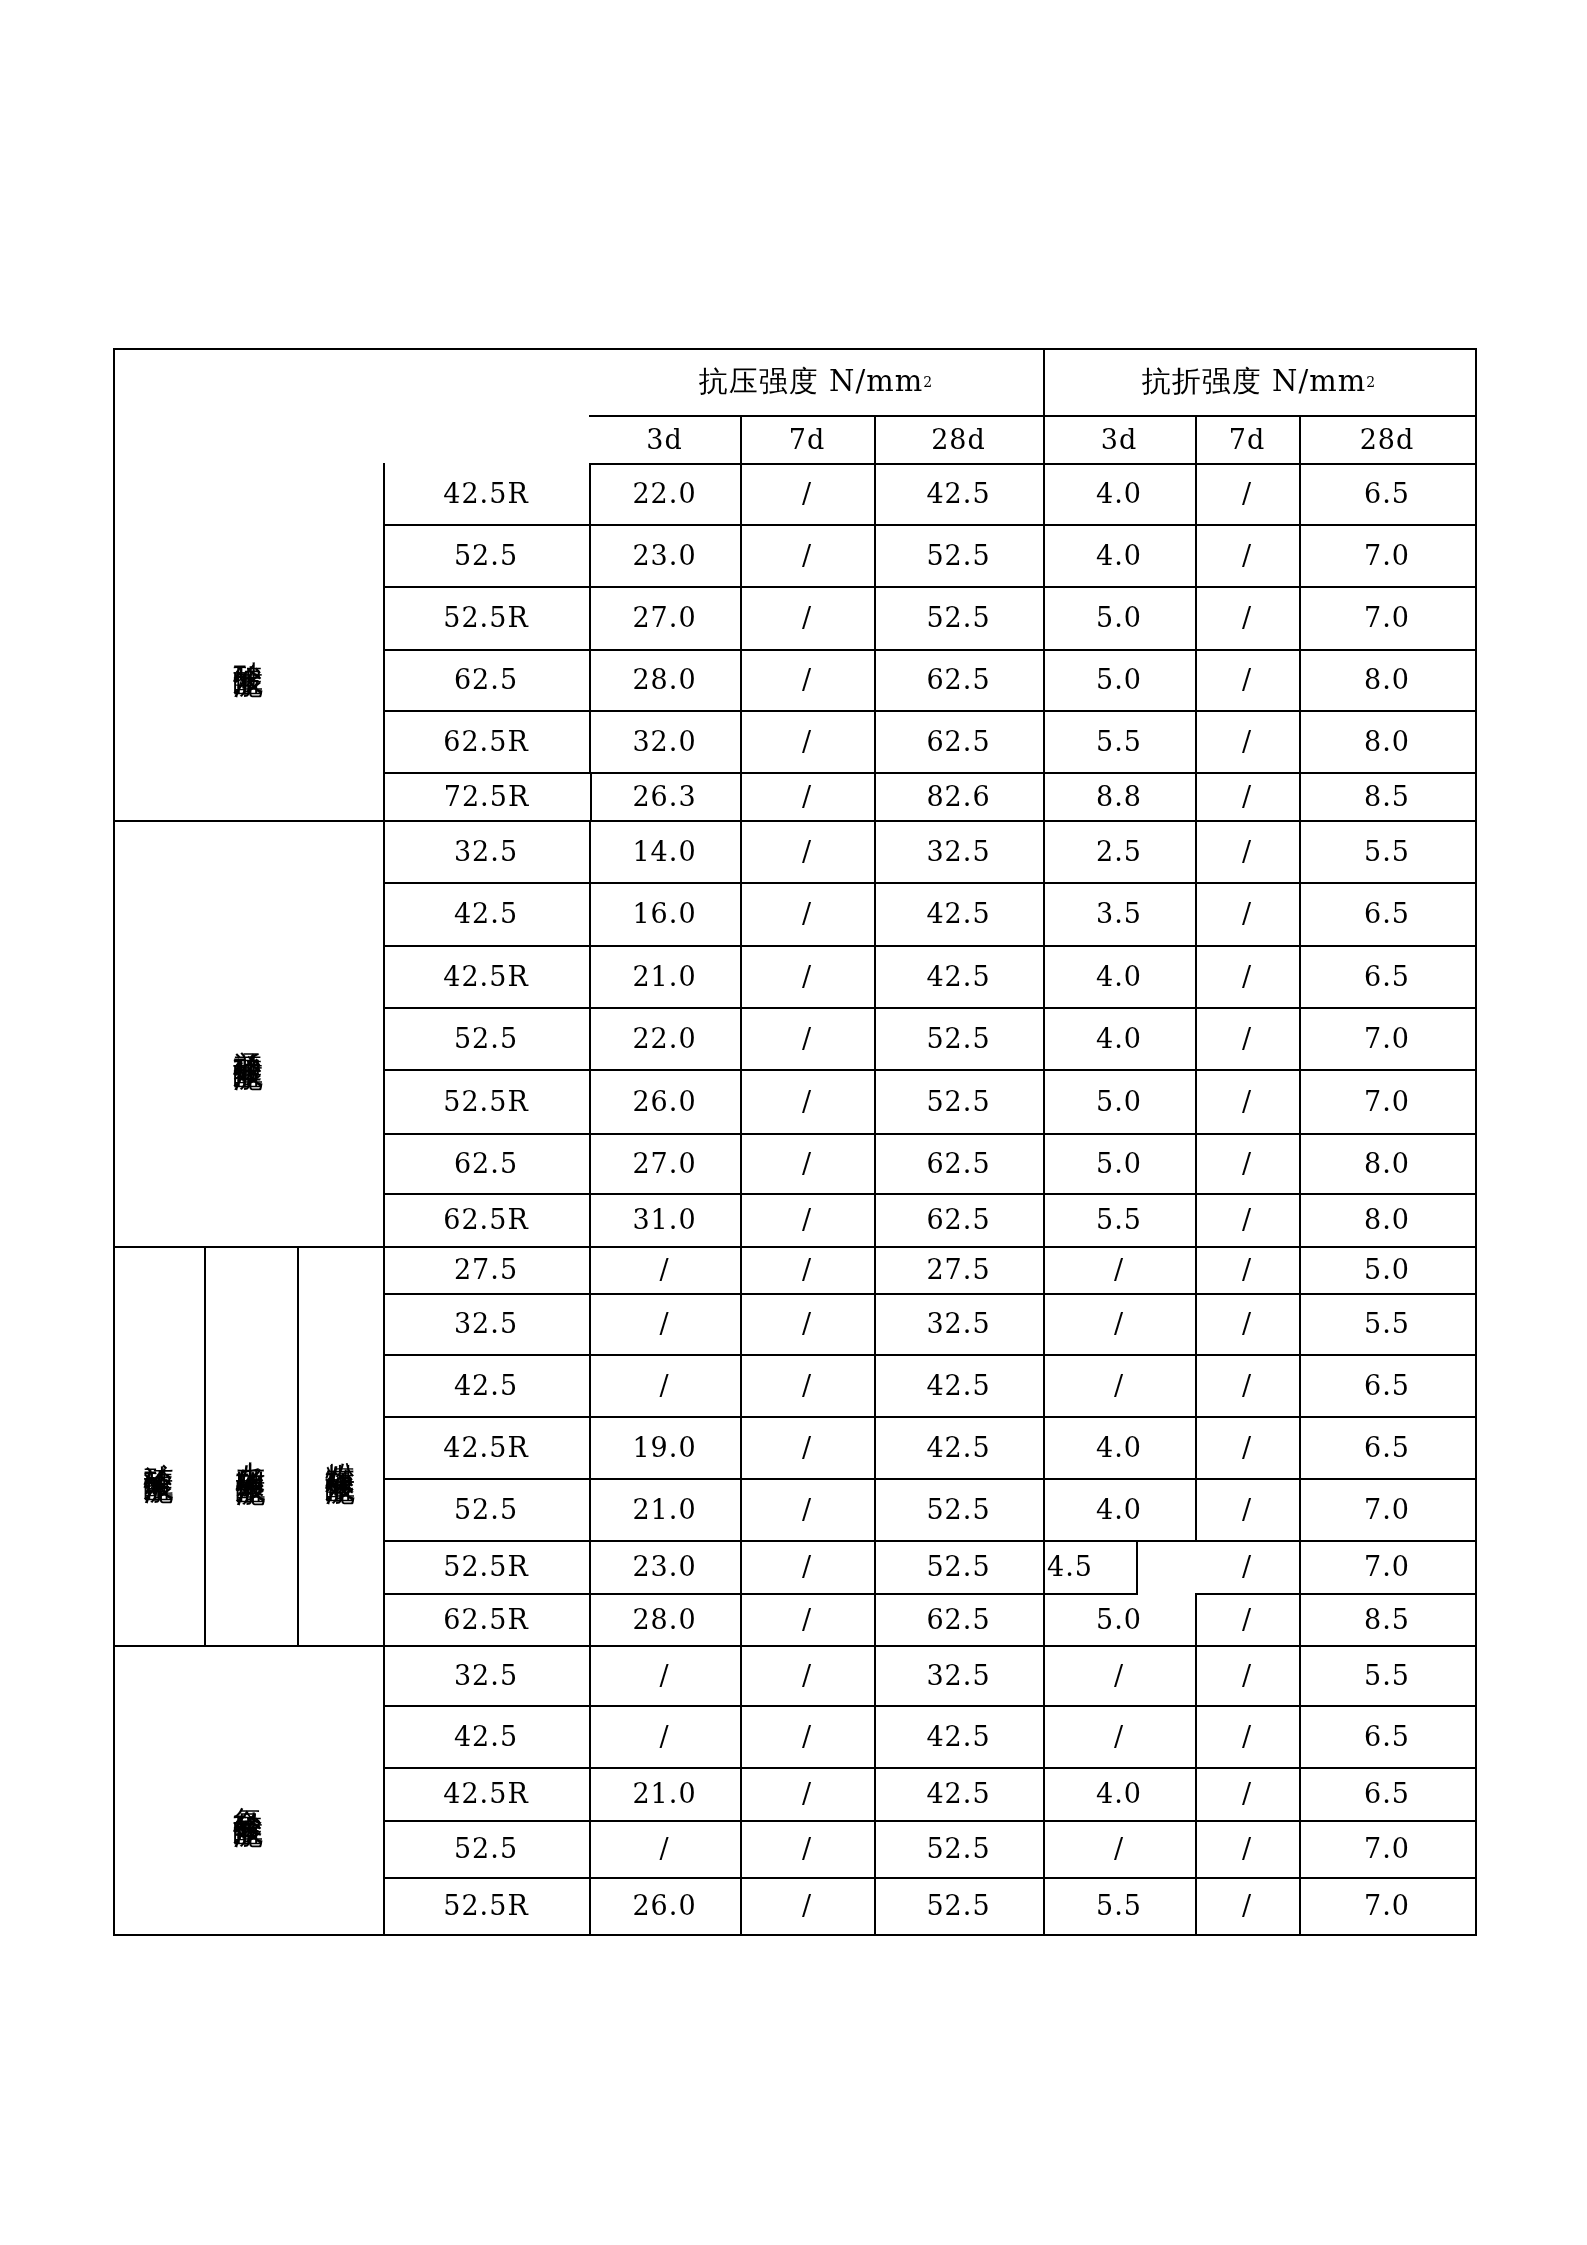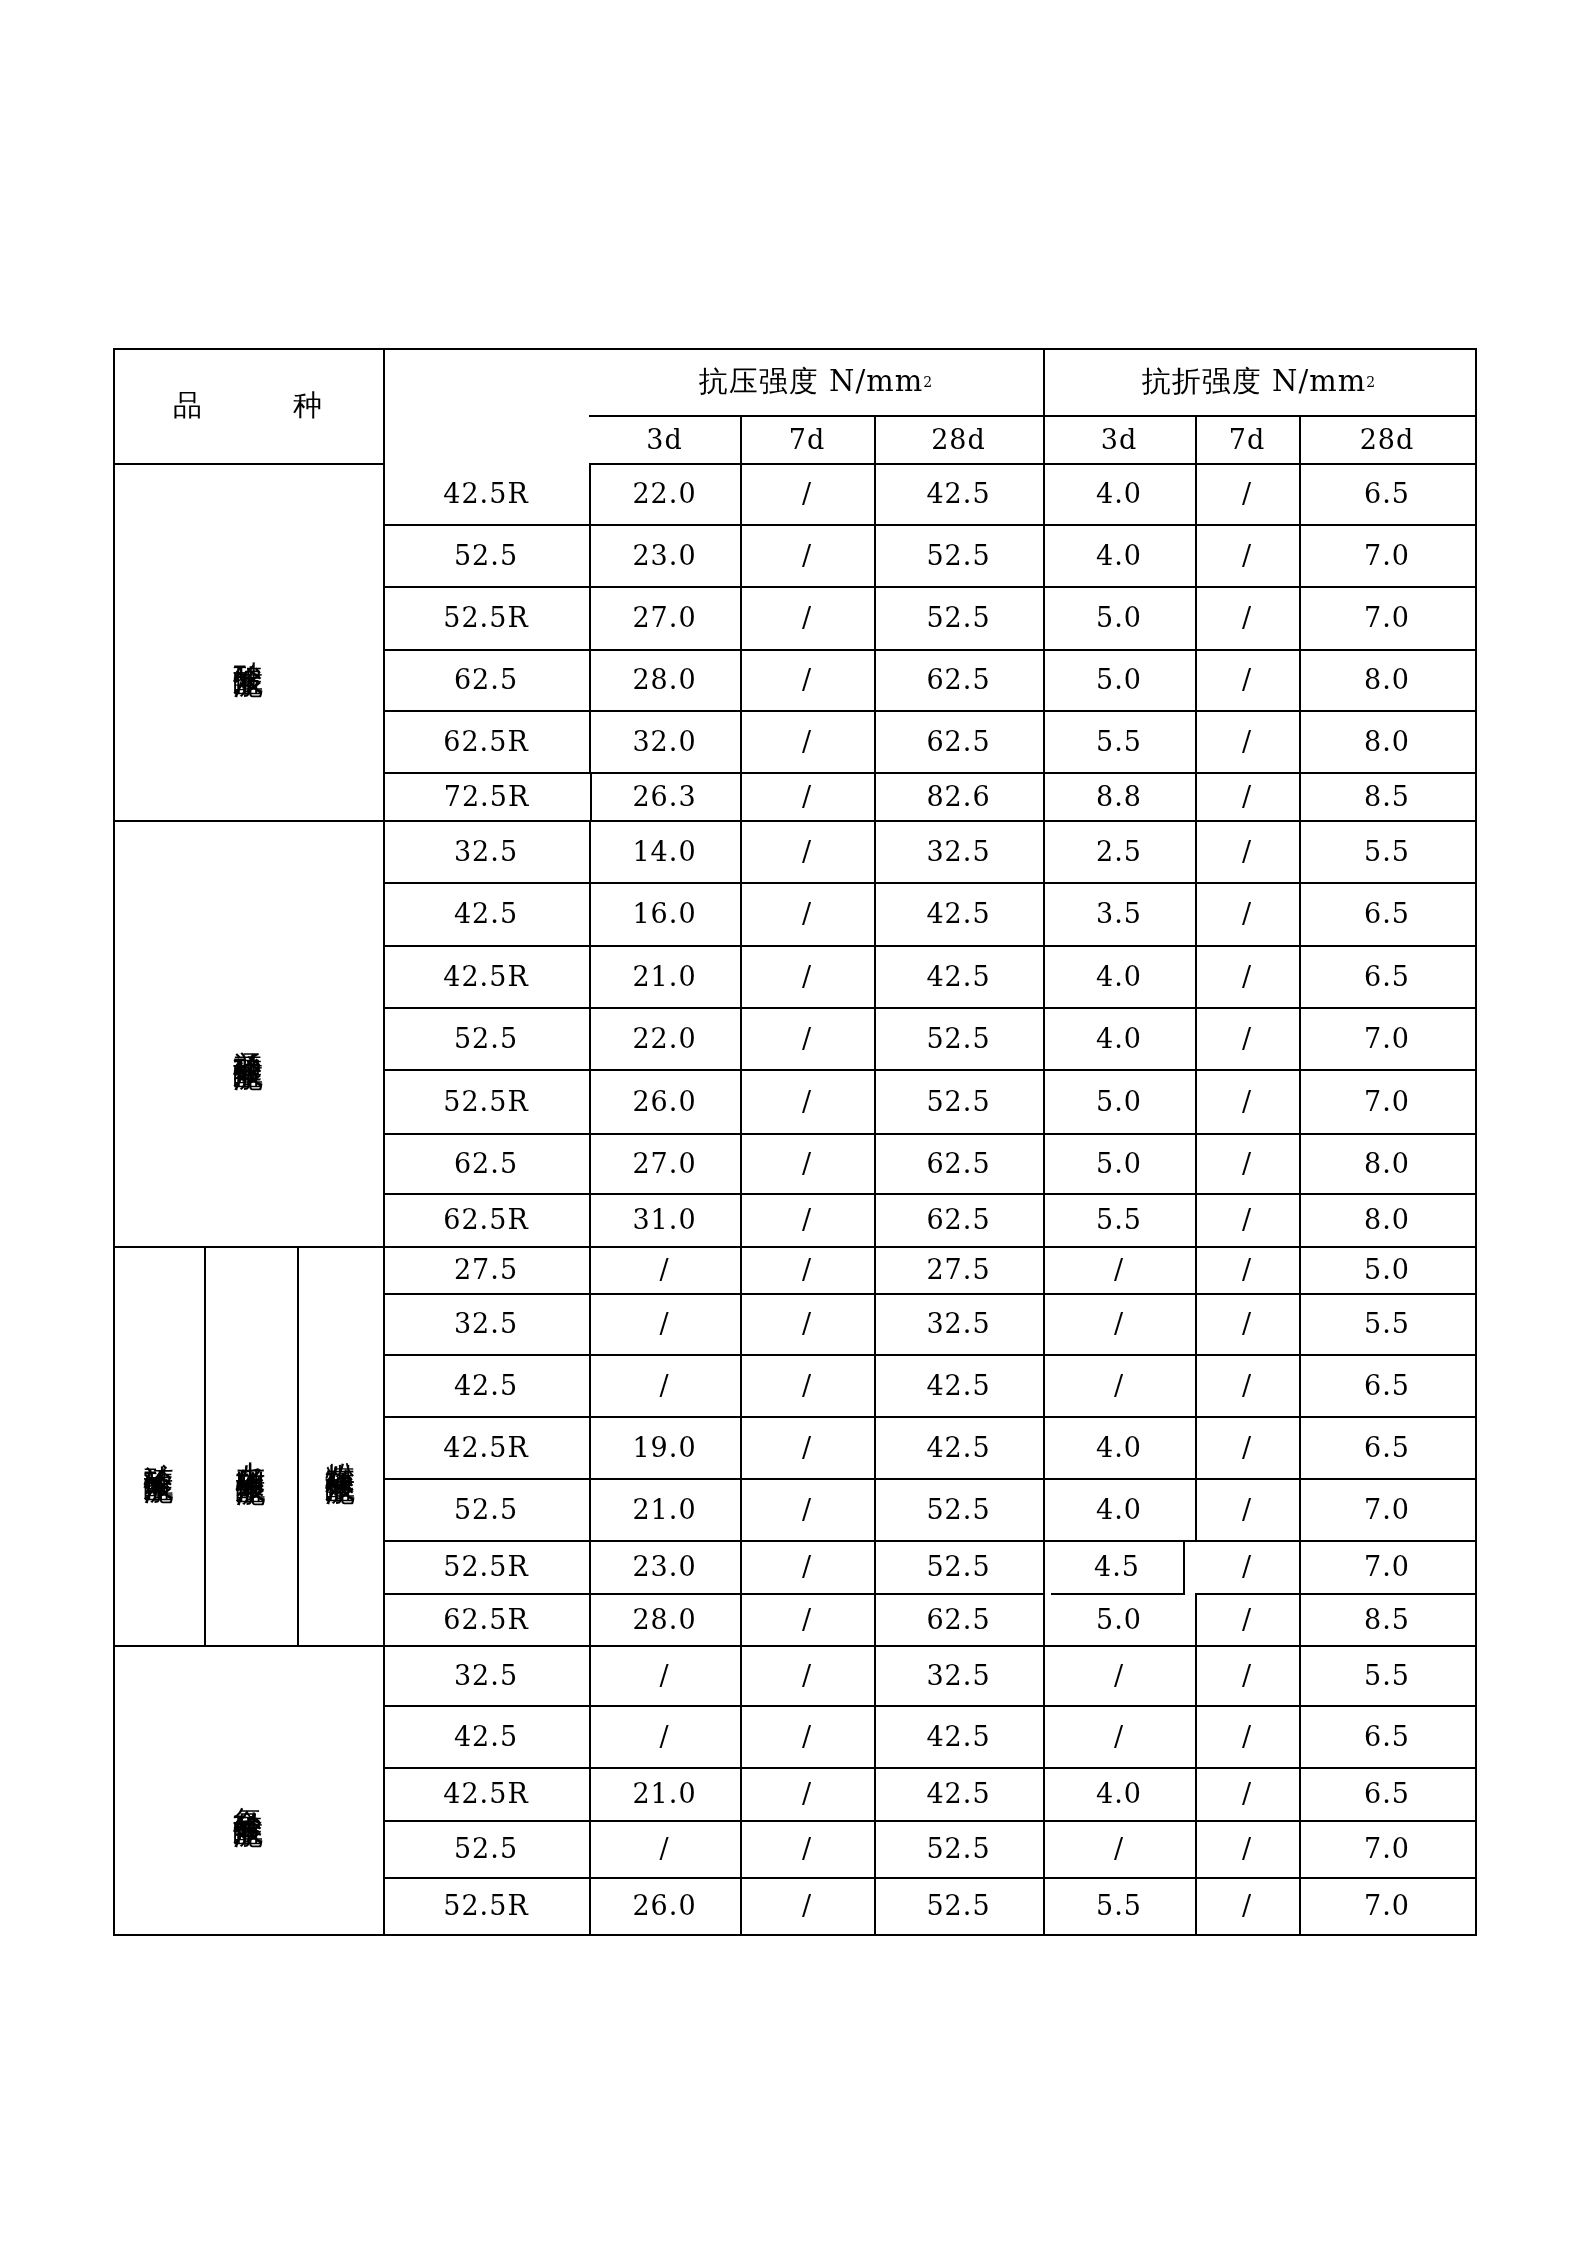--- a/index.html
+++ b/index.html
@@ -12,23 +12,20 @@
   .vtext { writing-mode: vertical-rl; text-orientation: upright; letter-spacing: 2px; font-size: 30px; line-height: 1; }
   .hdr { font-size: 29px; }
   sup { font-size: 14px; vertical-align: 13px; }
   #frame { position: absolute; box-sizing: border-box; border-top: 2px solid #000; border-left: 2px solid #000; }
 </style>
 </head>
 <body>
 
 <div id="sheet">
   <div id="frame" style="left: 113px; top: 348px; width: 1364px; height: 1588px;"></div>
-<div class="cell hdr" style="left: 113px; top: 348px; width: 272px; height: 117px;">
-      <span>品　　　种</span>
-    </div>
     <div class="cell hdr" style="left: 589px; top: 348px; width: 456px; height: 69px; text-align: right;">
       <span>抗压强度 N/mm</span>
       <sup>2</sup>
     </div>
     <div class="cell hdr" style="left: 1043px; top: 348px; width: 434px; height: 69px;">
       <span>抗折强度 N/mm</span>
       <sup>2</sup>
     </div>
     <div class="cell" style="left: 589px; top: 415px; width: 153px; height: 50px;">
       <span>3d</span>
@@ -446,21 +443,21 @@
     </div>
     <div class="cell" style="left: 589px; top: 1540px; width: 153px; height: 55px;">
       <span>23.0</span>
     </div>
     <div class="cell" style="left: 740px; top: 1540px; width: 136px; height: 55px;">
       <span>/</span>
     </div>
     <div class="cell" style="left: 874px; top: 1540px; width: 171px; height: 55px;">
       <span>52.5</span>
     </div>
-    <div class="cell" style="left: 1051px; top: 1540px; width: 134px; height: 55px; align-items: center;">
+    <div class="cell" style="left: 1004px; top: 1540px; width: 134px; height: 55px; align-items: center;">
       <span>4.5</span>
     </div>
     <div class="cell" style="left: 1195px; top: 1540px; width: 106px; height: 55px;">
       <span>/</span>
     </div>
     <div class="cell" style="left: 1299px; top: 1540px; width: 178px; height: 55px;">
       <span>7.0</span>
     </div>
     <div class="cell" style="left: 383px; top: 1593px; width: 208px; height: 54px;">
       <span>62.5R</span>

